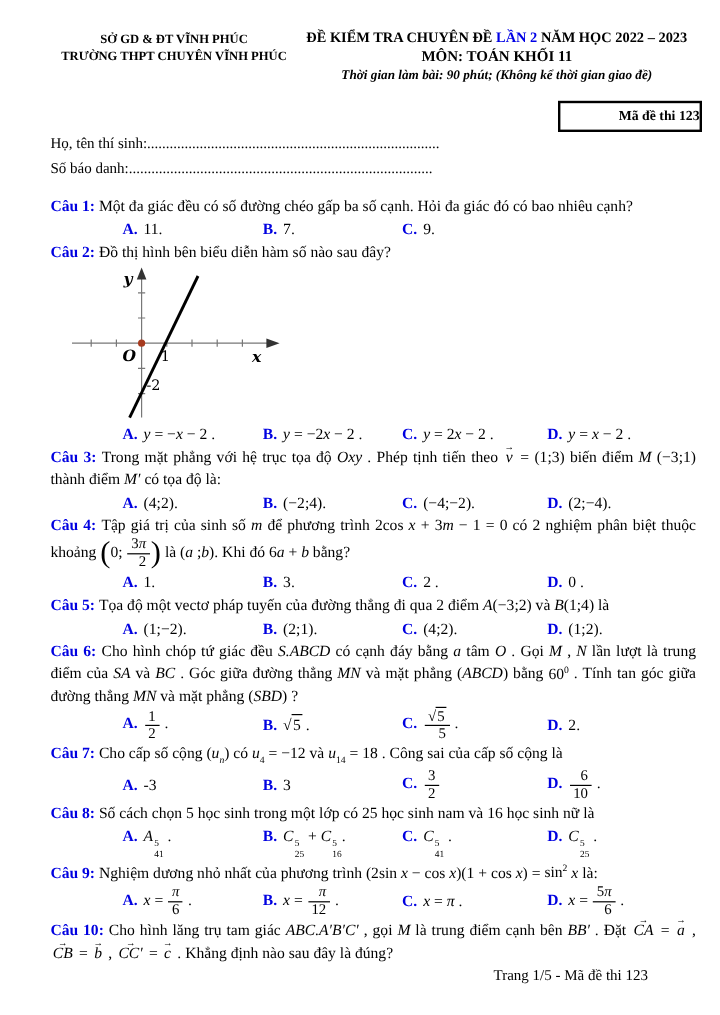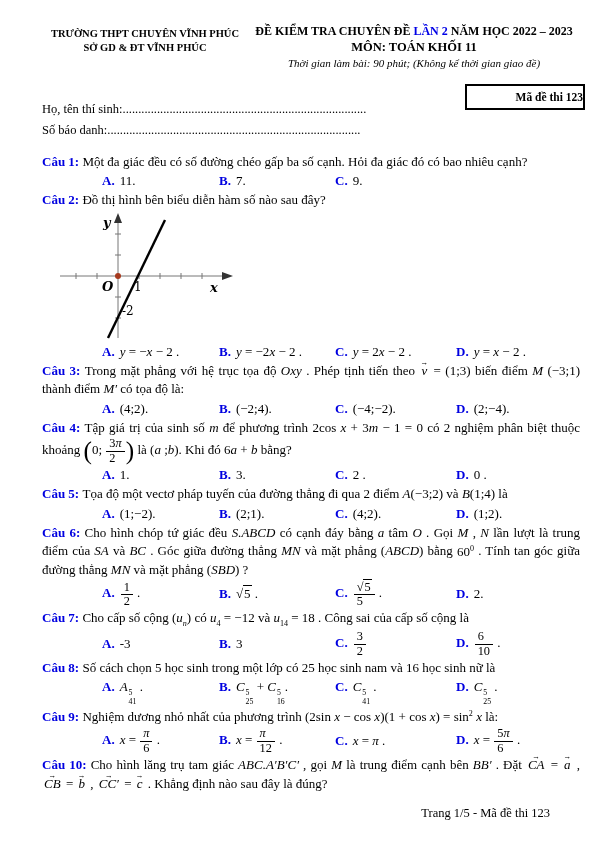--- a/index.html
+++ b/index.html
@@ -8,36 +8,36 @@
     font-family:"Liberation Serif",serif;color:#000;overflow:hidden;
     box-sizing:border-box;padding:24px 20px 0 42px;margin:0 auto;
   }
   
   .header{display:flex;}
   .header-left{width:206px;text-align:center;font-weight:bold;font-size:10.5px;line-height:1.35;padding-top:3px;}
   .header-right{flex:1;text-align:center;}
   .title-line{font-weight:bold;font-size:12px;line-height:1.25;}
   .hl{color:#0000E6;}
   .subject{font-weight:bold;font-size:12.5px;line-height:1.3;}
-  .duration{font-style:italic;font-size:11px;margin-top:2px;}
+  .duration{font-style:italic;font-size:11px;margin-top:2px;font-weight:bold;}
   .code-box{position:absolute;top:84px;right:15px;width:116px;height:22px;border:2px solid #000;
     text-align:right;font-weight:bold;font-size:11.5px;line-height:22px;margin-left:46px;}
   
-  .student{margin-top:30px;font-size:12.5px;line-height:1.65;}
+  .student{margin-top:40px;font-size:12.5px;line-height:1.65;}
   
   #questions{margin-top:12px;}
   .q{margin-top:0;font-size:13px;line-height:1.42;text-align:justify;}
   .qlabel{color:#0000E0;font-weight:bold;white-space:nowrap;}
   .opts{display:grid;grid-template-columns:117px 116px 121px auto;padding-left:28px;
     margin:1px 0 1px 0;font-size:13px;align-items:center;line-height:1.4;}
   .opt{white-space:nowrap;margin-left:32px;}
   .opt-letter{color:#0000E0;font-weight:bold;margin-right:5px;}
   
   .m-i{font-style:italic;}
-  .frac{display:inline-flex;flex-direction:column;text-align:left;vertical-align:middle;
+  .frac{display:inline-flex;flex-direction:column;text-align:right;vertical-align:middle;
     line-height:1.08;font-size:0.95em;margin:0 1px;}
   .frac .num{padding:0 3px;}
   .frac .den{border-top:1px solid #000;padding:0 3px;}
   .sqrt{white-space:nowrap;}
   .sqrt .rad{font-style:normal;}
   .sqrt .arg{border-top:1.2px solid #000;padding:0 1px;}
   .par{white-space:nowrap;display:inline-flex;align-items:center;vertical-align:middle;}
   .bigp{font-size:1.95em;line-height:1;font-weight:400;display:inline-block;}
   .ss{white-space:nowrap;}
   .ss-base{font-style:italic;}
@@ -46,31 +46,31 @@
   sup,sub{font-size:0.62em;}
   .vec{font-style:italic;position:relative;display:inline-block;padding:0 2px;}
   .vec::after{content:"\2192";position:absolute;left:50%;top:-0.6em;transform:translateX(-50%);
     font-size:0.6em;font-style:normal;}
   
   .graph{margin:2px 0 0 14px;}
   .graph svg{display:block;}
   .glbl{font-family:"DejaVu Serif",serif;font-style:italic;font-weight:bold;font-size:13px;}
   .gnum{font-family:"DejaVu Serif",serif;font-size:12px;}
   
-  .footer{position:absolute;left:0;right:50px;top:806px;text-align:right;font-size:12.5px;}
+  .footer{position:absolute;left:0;right:60px;top:806px;text-align:right;font-size:12.5px;}
 </style>
 </head>
 <body>
 
 <div class="page">
 
   <div class="header">
     <div class="header-left">
+      <div>SỞ GD &amp; ĐT VĨNH PHÚC</div>
       <div>TRƯỜNG THPT CHUYÊN VĨNH PHÚC</div>
-      <div>SỞ GD &amp; ĐT VĨNH PHÚC</div>
     </div>
     <div class="header-right">
       <div class="title-line"><span>ĐỀ KIỂM TRA CHUYÊN ĐỀ </span><span class="hl">LẦN 2</span><span> NĂM HỌC 2022 – 2023</span></div>
       <div class="subject">MÔN: TOÁN KHỐI 11</div>
       <div class="duration">Thời gian làm bài: 90 phút; (Không kể thời gian giao đề)</div>
     </div>
   </div>
 
   <div class="code-box"><span>Mã đề thi 123</span></div>
 

